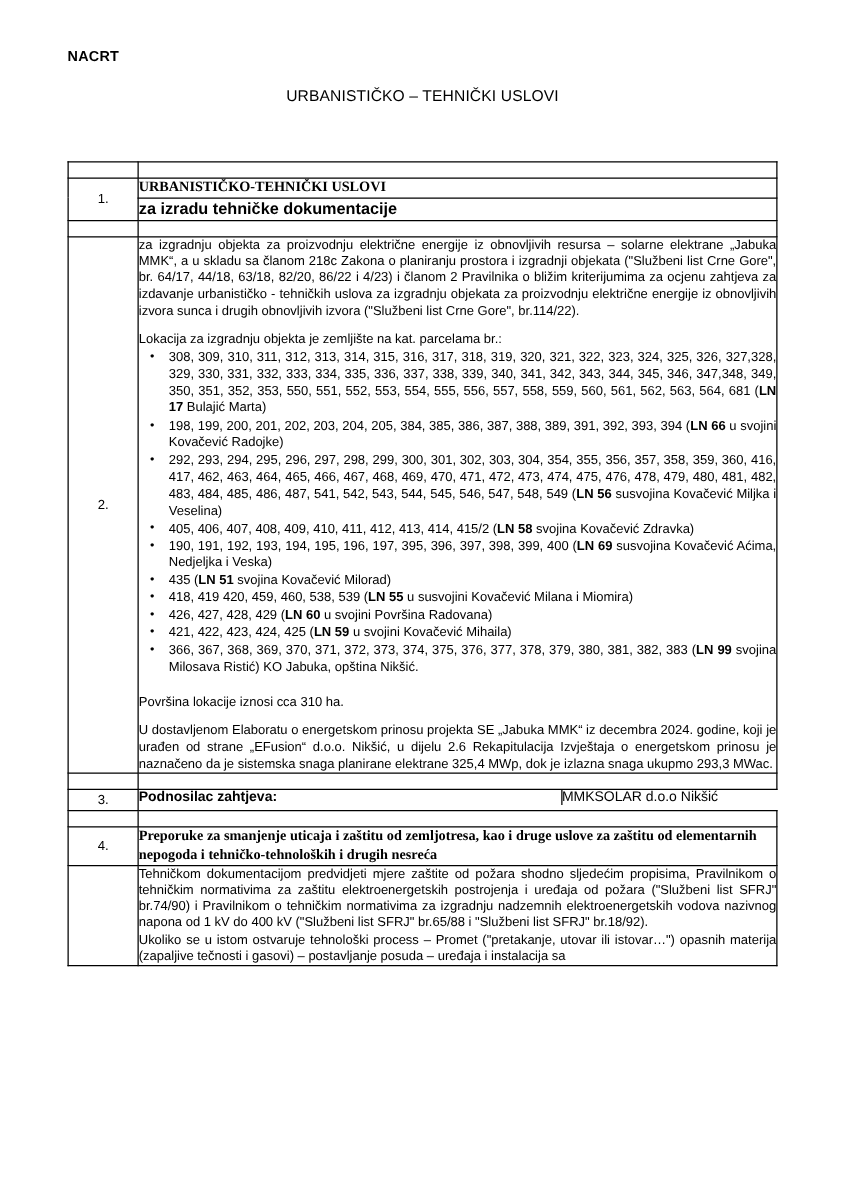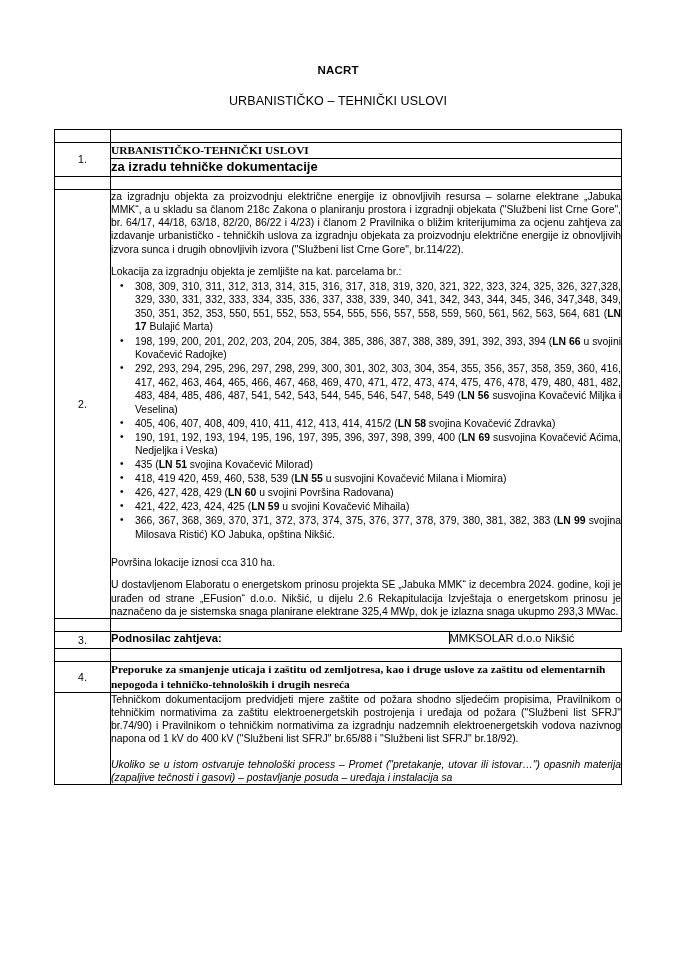--- a/index.html
+++ b/index.html
@@ -21,25 +21,25 @@
     height: 960px;
     padding: 0;
     position: relative;
   }
 
   
   .doc-header {
     padding: 0 57px 0 54px;
   }
   .nacrt {
-    text-align: center;
+    text-align: left;
     font-weight: bold;
     font-size: 11.5px;
     letter-spacing: 0.2px;
-    padding-top: 64px;
+    padding-top: 40px;
   }
   .doc-title {
     text-align: center;
     font-weight: normal;
     font-size: 12.5px;
     letter-spacing: 0.1px;
     margin-top: 18px;
   }
 
   
@@ -223,20 +223,20 @@
 
       <tr>
         <td class="numcell">4.</td>
         <td class="bold-head">Preporuke za smanjenje uticaja i zaštitu od zemljotresa, kao i druge uslove za zaštitu od elementarnih nepogoda i tehničko-tehnoloških i drugih nesreća</td>
       </tr>
 
       <tr>
         <td class="numcell"></td>
         <td class="cellpad">
           <p class="para">Tehničkom dokumentacijom    predvidjeti mjere zaštite od požara shodno sljedećim propisima, Pravilnikom o tehničkim normativima za zaštitu elektroenergetskih postrojenja i uređaja od požara ("Službeni list SFRJ" br.74/90) i Pravilnikom o tehničkim normativima za izgradnju nadzemnih elektroenergetskih vodova nazivnog napona od 1 kV do 400 kV ("Službeni list SFRJ" br.65/88 i "Službeni list SFRJ" br.18/92).</p>
-          <p class="para" style="margin-top:12px;font-style:italic;">Ukoliko se u istom ostvaruje tehnološki process – Promet ("pretakanje, utovar ili istovar…") opasnih materija (zapaljive tečnosti i gasovi) – postavljanje posuda – uređaja i instalacija sa</p>
+          <p class="para" style="margin-top:0;">Ukoliko se u istom ostvaruje tehnološki process – Promet ("pretakanje, utovar ili istovar…") opasnih materija (zapaljive tečnosti i gasovi) – postavljanje posuda – uređaja i instalacija sa</p>
         </td>
       </tr>
 
     </tbody>
   </table>
 
 </div>
 
 </body></html>

